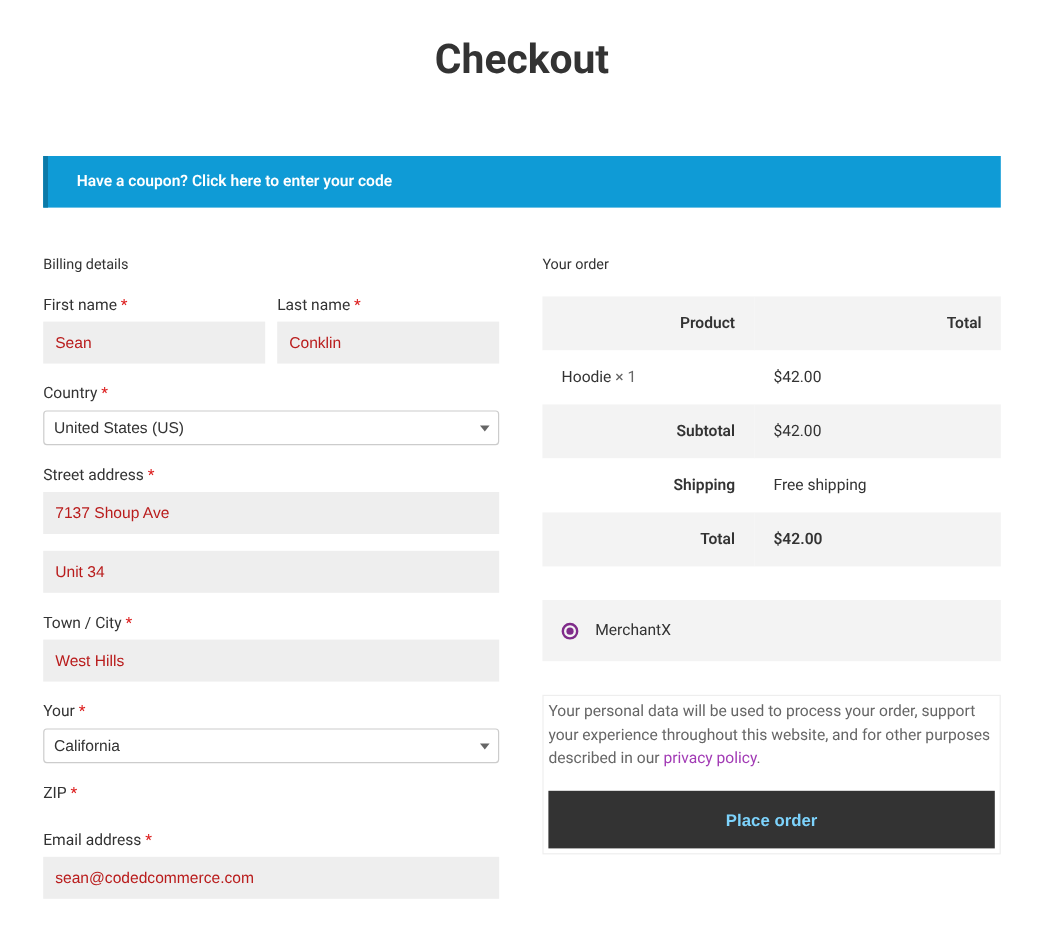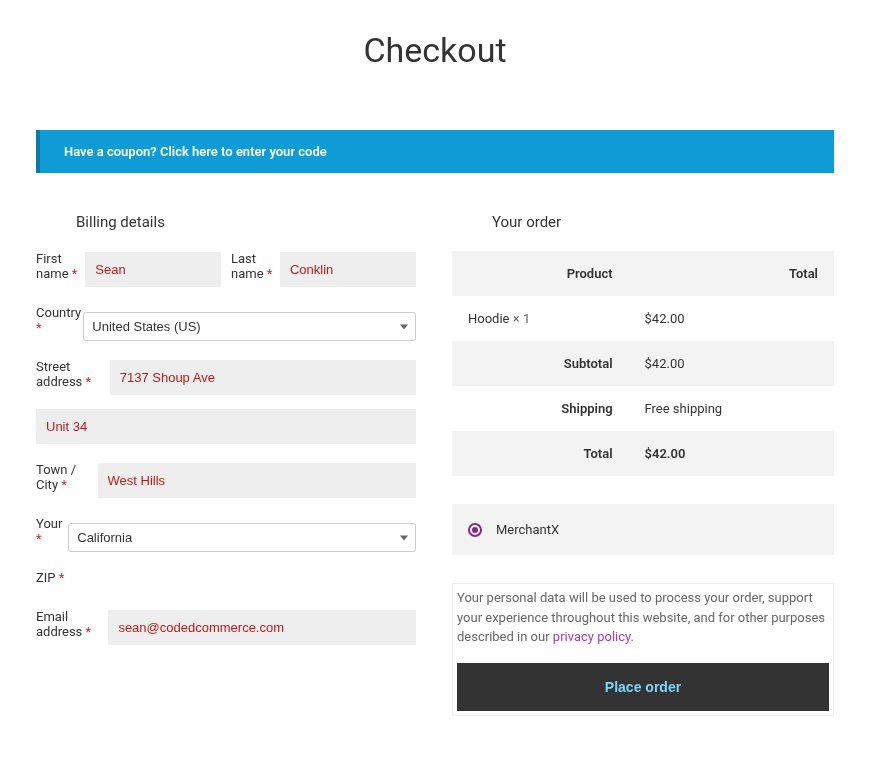--- a/index.html
+++ b/index.html
@@ -5,21 +5,21 @@
   * { box-sizing: border-box; margin: 0; padding: 0; }
   body {
     font-family: -apple-system, BlinkMacSystemFont, "Segoe UI", Roboto, "Helvetica Neue", Arial, sans-serif;
     background: #fff;
     color: #333;
     width: 870px;
     padding: 0 36px 40px 36px;
   }
   .page-title {
     font-size: 34px;
-    font-weight: 400;
+    font-weight: 700;
     color: #333;
     text-align: center;
     margin: 30px 0 60px 0;
   }
   .coupon-banner {
     background: #0f9bd6;
     color: #fff;
     padding: 14px 24px;
     font-size: 13px;
     font-weight: 600;
@@ -27,36 +27,34 @@
     margin-bottom: 40px;
     cursor: pointer;
   }
   .columns {
     display: flex;
     gap: 36px;
   }
   .col-left { flex: 0 0 380px; }
   .col-right { flex: 1; }
   .section-heading {
-    font-size: 15px;
+    font-size: 12px;
     font-weight: 400;
     color: #333;
     margin-bottom: 20px;
-    margin-left: 40px;
   }
   .field-row {
     display: flex;
     gap: 10px;
     margin-bottom: 18px;
   }
   .field {
     flex: 1;
     display: flex;
-    flex-direction: row;
-    align-items: flex-end;
+    flex-direction: column;
   }
   .field.full { width: 100%; }
   .field-label {
     font-size: 13px;
     color: #333;
     margin-bottom: 6px;
   }
   .req { color: #d22; }
   .text-input {
     background: #eee;

